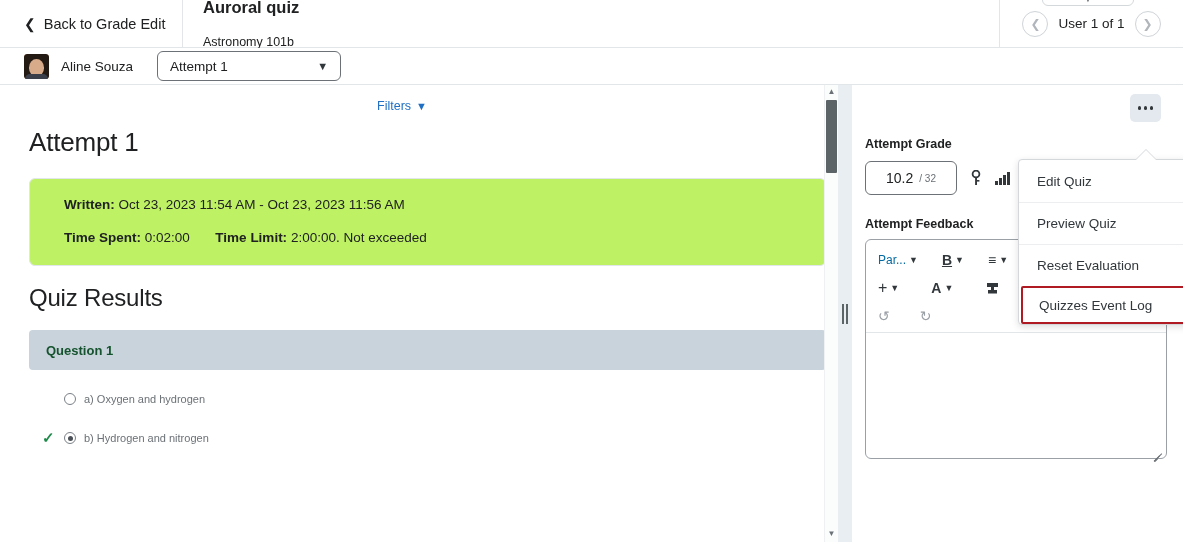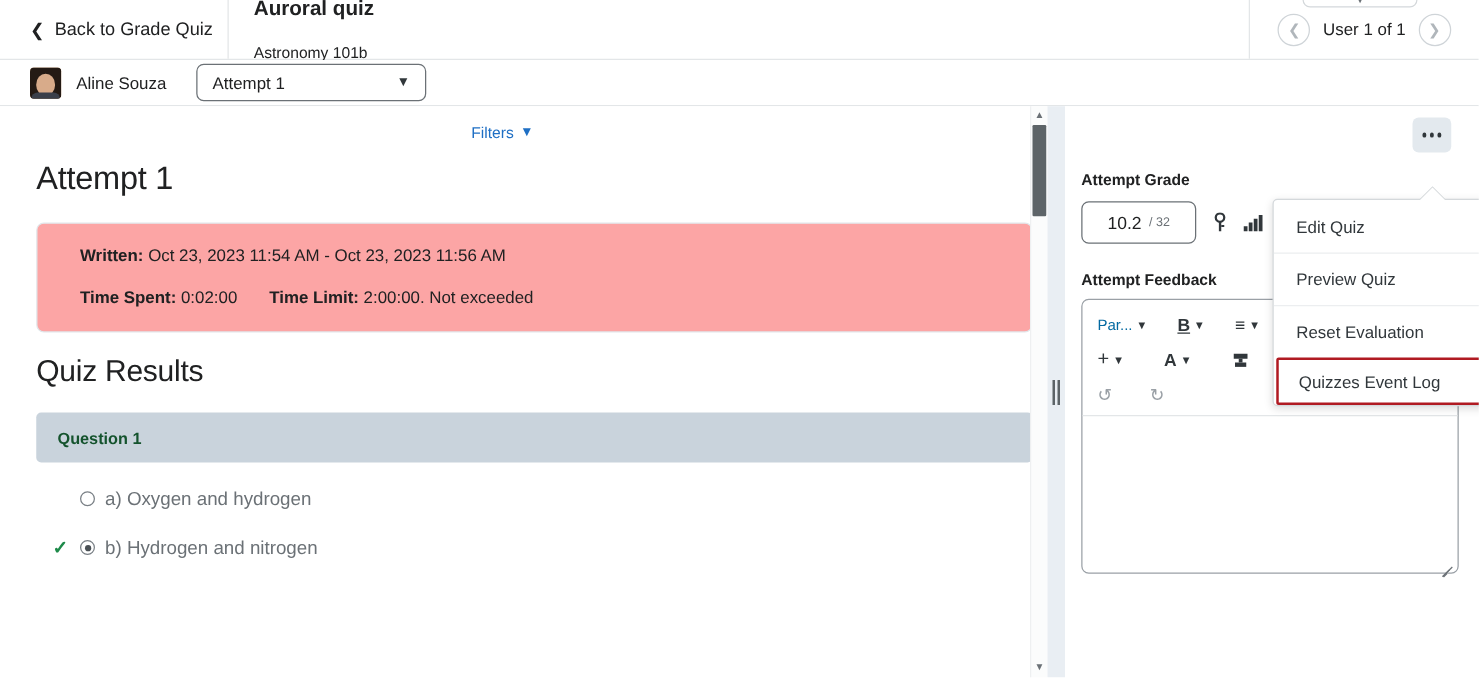--- a/index.html
+++ b/index.html
@@ -79,21 +79,21 @@
     background:#fff; overflow:hidden;
   }
   .left-inner { position:absolute; top:0; left:0; width:826px; height:457px;
     padding:0 18px; }
   .filters-row { display:flex; justify-content:center; padding-top:14px; padding-right:22px; }
   .filters-link { font-size:12.5px; color:#1f6fc4; display:flex; align-items:center; gap:5px; cursor:pointer; }
   .filters-link .chev { font-size:11px; font-weight:bold; }
   .attempt-heading { font-size:26px; font-weight:normal; color:#202122; margin:14px 0 0 11px; letter-spacing:-0.2px; }
   .info-box {
     margin:20px 0 0 11px; width:797px; height:88px;
-    background:#fca5a5; border:1px solid #e1e6ea; border-radius:6px;
+    background:#bef264; border:1px solid #e1e6ea; border-radius:6px;
     padding:16px 0 0 34px;
   }
   .info-line { font-size:13.5px; color:#202122; line-height:1.5; }
   .info-line + .info-line { margin-top:13px; }
   .info-line b { font-weight:bold; }
   .info-gap { display:inline-block; width:18px; }
   .results-heading { font-size:24px; color:#202122; margin:18px 0 0 11px; letter-spacing:-0.2px; }
   .q-header {
     margin:18px 0 0 11px; width:797px; height:40px;
     background:#c9d3dc; border-radius:4px;
@@ -101,21 +101,21 @@
   }
   .q-header span { font-size:13px; font-weight:bold; color:#14532d; }
   .q-text { margin:22px 0 0 28px; font-size:14px; color:#202122; }
   .options { margin:18px 0 0 46px; }
   .opt-row { display:flex; align-items:center; gap:8px; height:22px; position:relative; }
   .opt-row + .opt-row { margin-top:17px; }
   .radio { width:12px; height:12px; border-radius:50%; border:1.4px solid #7a8086;
     background:#fff; flex:none; position:relative; }
   .radio.sel::after { content:''; position:absolute; left:2.5px; top:2.5px;
     width:5px; height:5px; border-radius:50%; background:#4a5055; }
-  .opt-label { font-size:15px; color:#6b7176; }
+  .opt-label { font-size:11px; color:#6b7176; }
   .check { position:absolute; left:-22px; color:#1e8a4a; font-size:15px; font-weight:bold; }
 
   
   .vscroll {
     position:absolute; top:85px; left:824px; width:14px; height:457px;
     background:#fbfcfc; border-left:1px solid #eef0f1;
     display:flex; flex-direction:column; align-items:center;
   }
   .vscroll .arrow { font-size:8px; color:#6b7176; line-height:1; }
   .vscroll .arrow.up { margin-top:3px; }
@@ -211,21 +211,21 @@
   }
 </style>
 </head>
 <body>
 
 <div class="app">
 
   <div class="topbar">
     <div class="back-cell">
       <span class="back-chevron">❮</span>
-      <span class="back-label">Back to Grade Quiz</span>
+      <span class="back-label">Back to Grade Edit</span>
     </div>
     <div class="title-cell">
       <div class="quiz-title">Auroral quiz</div>
       <div class="quiz-sub">Astronomy 101b</div>
     </div>
     <div class="user-nav">
       <div class="cut-dropdown">
         <span>▼</span>
       </div>
       <div class="nav-circle">

